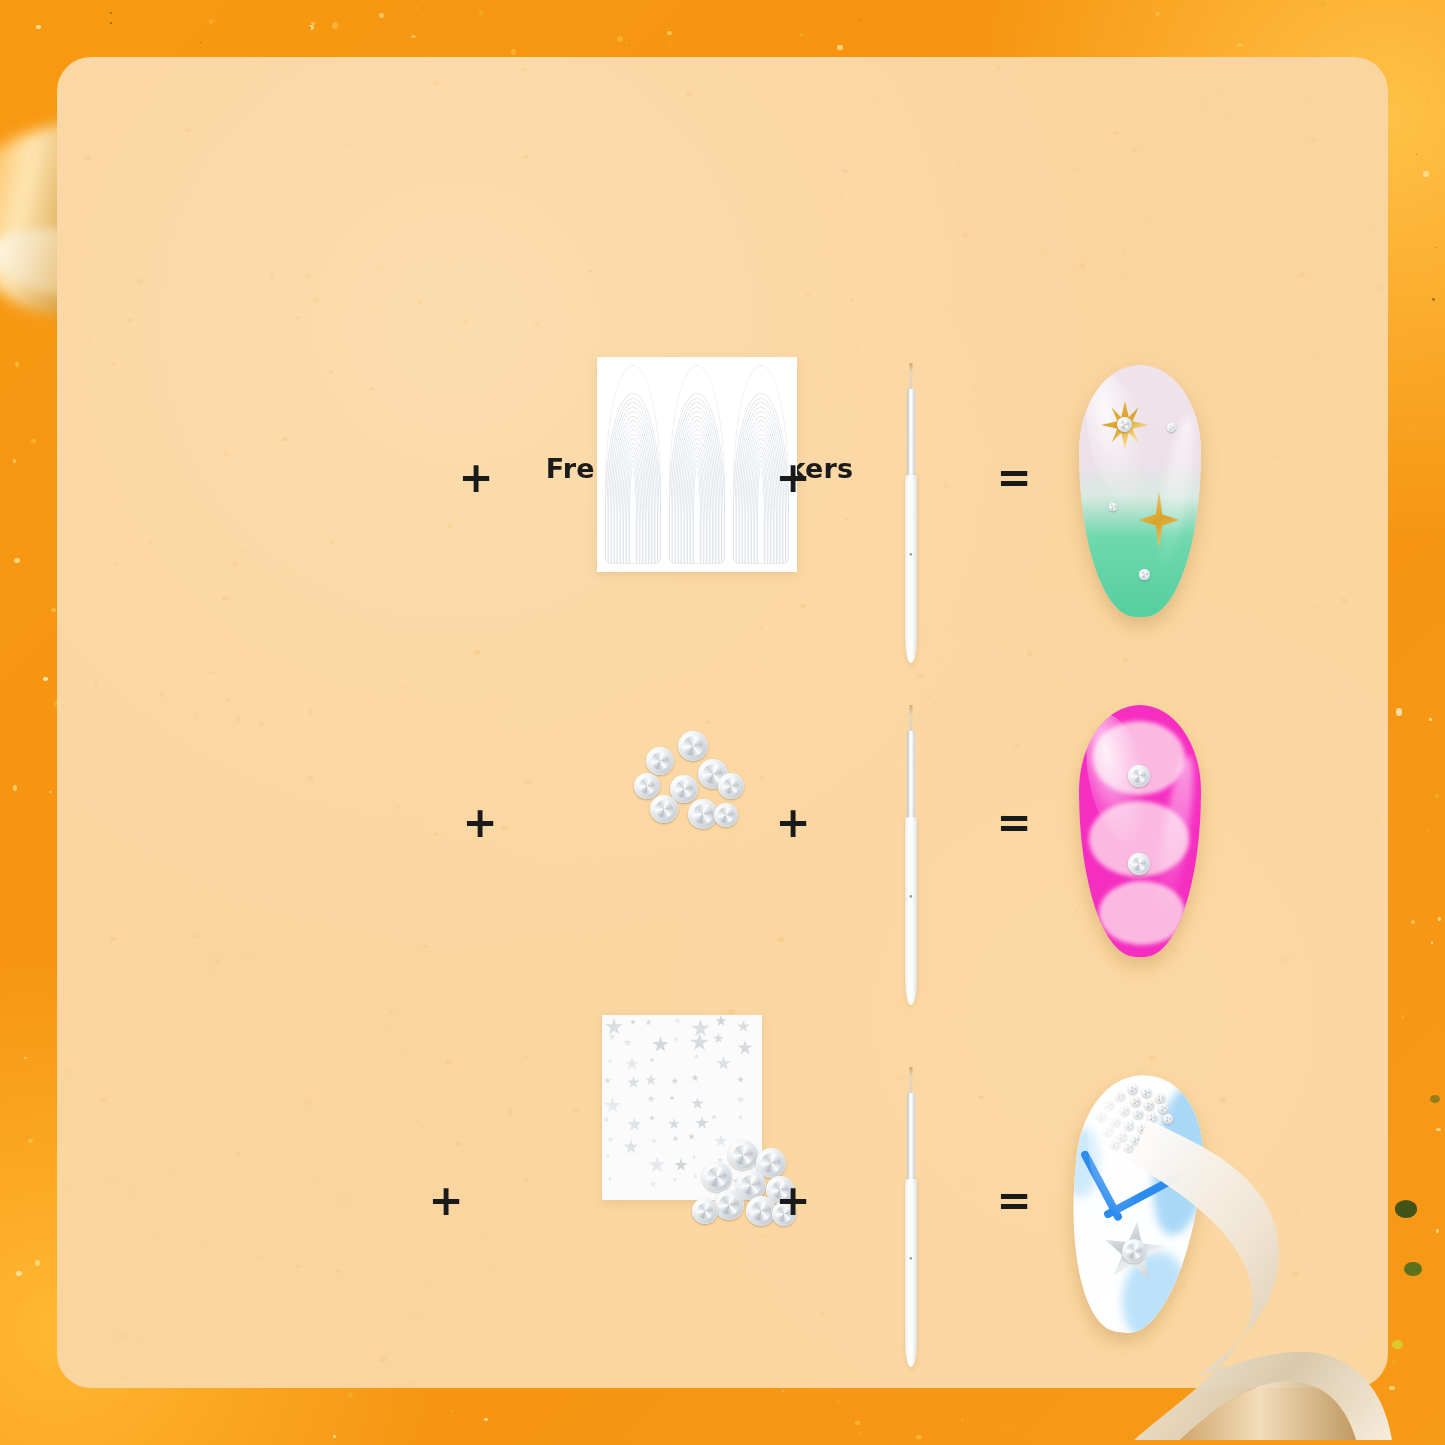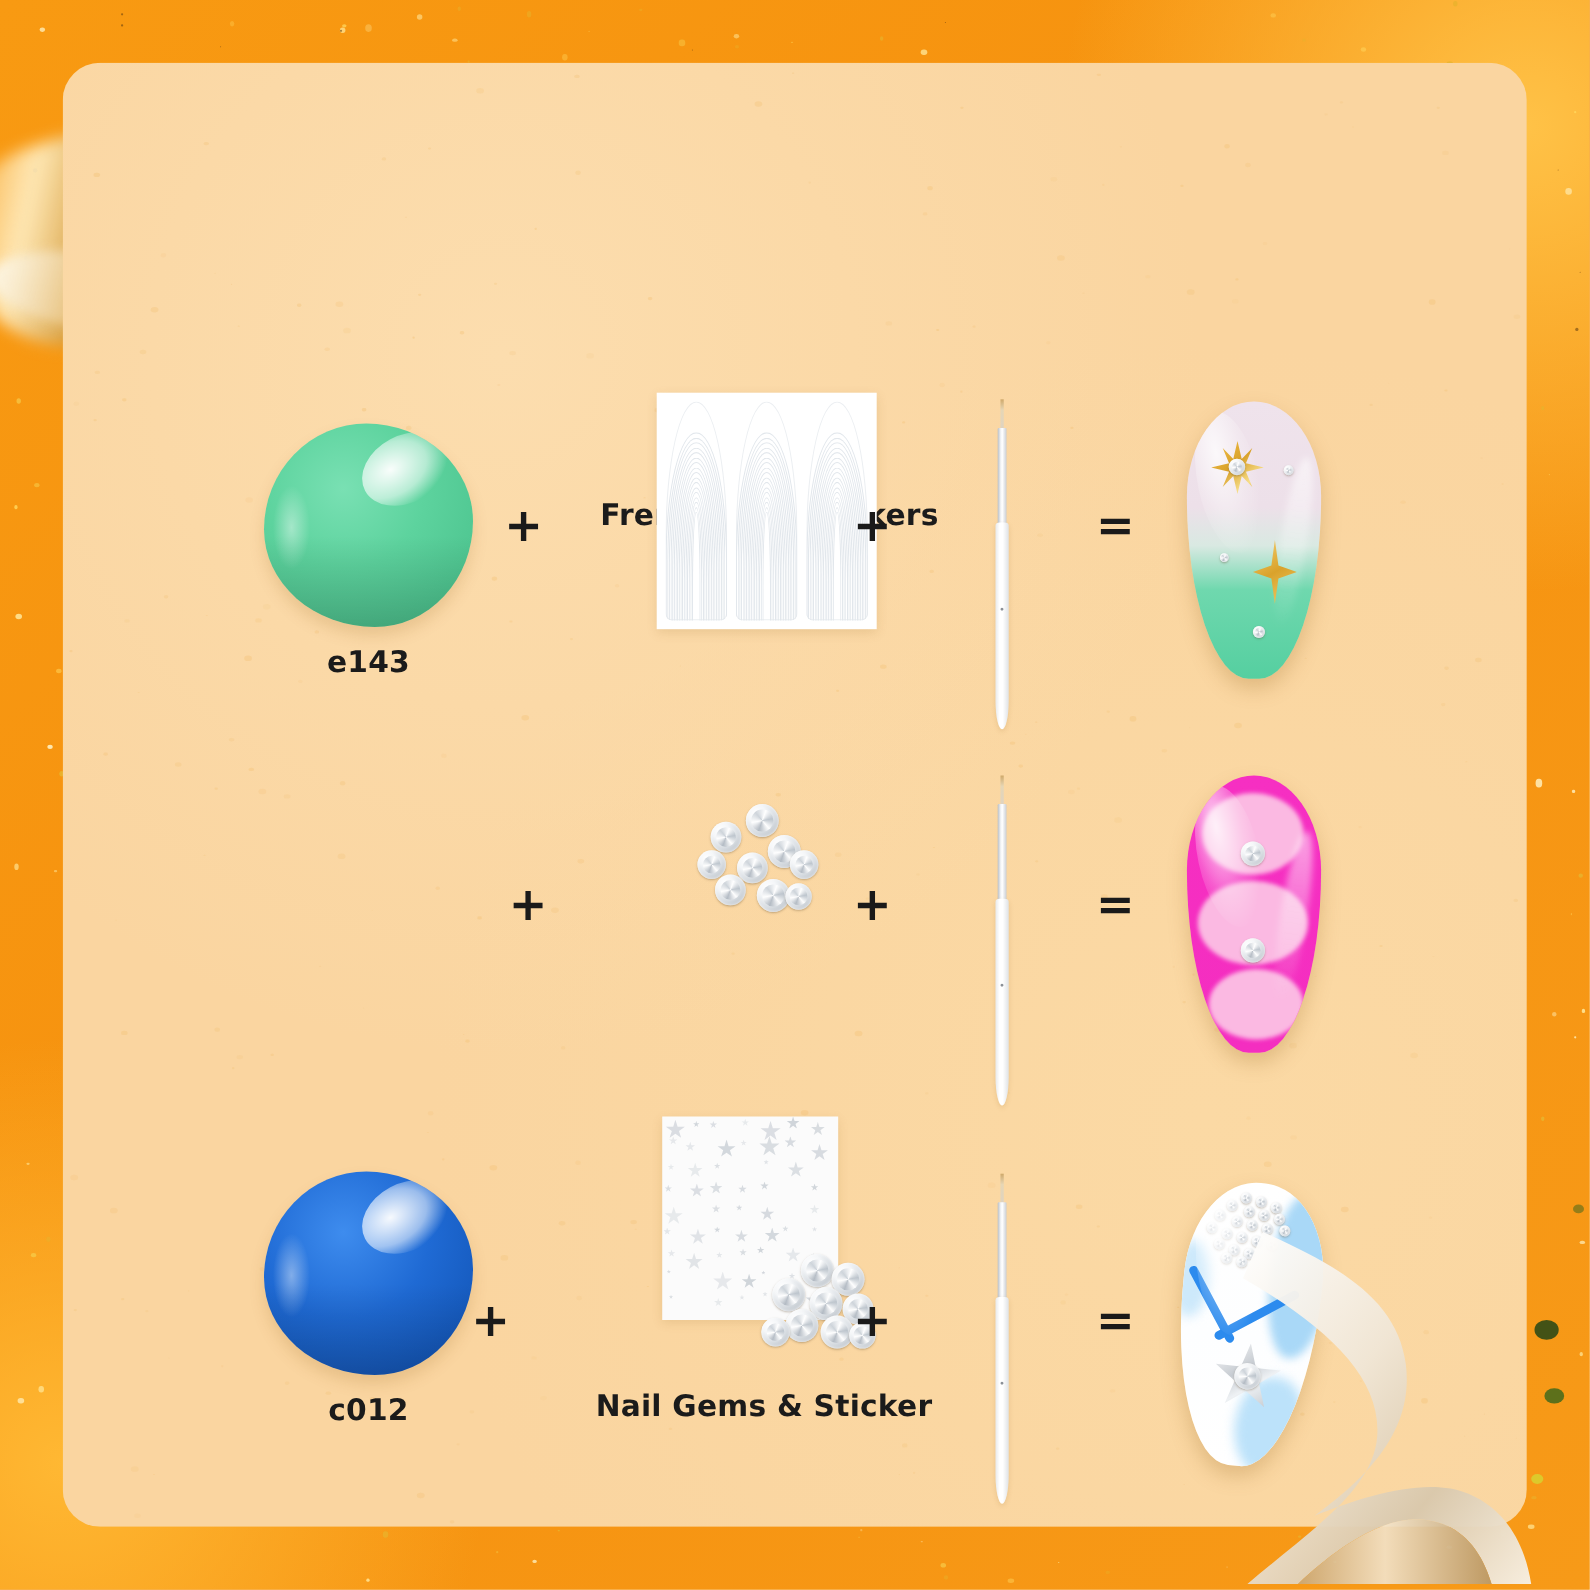--- a/index.html
+++ b/index.html
@@ -555,30 +555,20 @@
         <div class="cardspeck" style="left:144px;top:1184px;width:2.4px;height:1.7px;opacity:0.30"></div>
         <div class="cardspeck" style="left:945px;top:110px;width:2.2px;height:1.5px;opacity:0.32"></div>
         <div class="cardspeck" style="left:861px;top:617px;width:4.5px;height:3.1px;opacity:0.53"></div>
         <div class="cardspeck" style="left:395px;top:292px;width:3.4px;height:2.4px;opacity:0.23"></div>
         <div class="cardspeck" style="left:175px;top:505px;width:5.7px;height:4.0px;opacity:0.35"></div>
       </div>
 
 
     <div class="row" id="row1">
 
-      <div class="cell" style="left:158px;top:40px;width:240px;">
-        <div class="swatch-wrap" style="left:25px;top:0;">
-          <div class="swatch" style="background:radial-gradient(circle at 38% 32%, #79E0B3 0%, #5DD39E 42%, #46BE89 100%);">
-            <div class="hi"></div>
-              <div class="hi2"></div>
-              <div class="sh"></div>
-          </div>
-        </div>
-        <div class="cell-label" style="margin-top:202px;">e143</div>
-      </div>
 
       <div class="op" style="left:419px;top:132px;">+</div>
 
       <div class="cell" style="left:430px;top:12px;width:425px;">
         <div class="sheet" style="left:110px;top:0;width:200px;height:215px;">
           <div class="fstrip" id="fs1" style="left:8px;width:56px;">
               <i style="bottom:-10px;width:54.0px;height:180.0px;"></i>
               <i style="bottom:-10px;width:51.0px;height:175.5px;"></i>
               <i style="bottom:-10px;width:48.0px;height:171.0px;"></i>
               <i style="bottom:-10px;width:45.0px;height:166.5px;"></i>
@@ -699,30 +689,20 @@
         <div style="position:absolute;left:20px;top:176px;width:86px;height:64px;border-radius:50%;background:#FBB9E2;filter:blur(2px);"></div>
         <div class="gloss"></div>
           <div class="gloss2"></div>
         <div class="gem" style="left:49px;top:60px;width:22px;height:22px;"></div>
         <div class="gem" style="left:49px;top:148px;width:22px;height:22px;"></div>
       </div>
     </div>
 
     <div class="row" id="row3">
 
-      <div class="cell" style="left:158px;top:58px;width:240px;">
-        <div class="swatch-wrap" style="left:25px;top:0;">
-          <div class="swatch" style="background:radial-gradient(circle at 38% 30%, #3E8CEE 0%, #1F6AD4 45%, #0F4FAE 100%);">
-            <div class="hi"></div>
-              <div class="hi2"></div>
-              <div class="sh"></div>
-          </div>
-        </div>
-        <div class="cell-label" style="margin-top:202px;">c012</div>
-      </div>
 
       <div class="op" style="left:389px;top:193px;">+</div>
 
       <div class="cell" style="left:420px;top:8px;width:435px;">
         <div class="ssheet" style="left:125px;top:0;width:160px;height:185px;">
           <div id="star-layer" style="position:absolute;inset:0;">
               <div class="star" style="left:3px;top:3px;width:18px;height:18px;opacity:0.64"></div>
               <div class="star" style="left:28px;top:4px;width:6px;height:6px;opacity:0.79"></div>
               <div class="star" style="left:43px;top:4px;width:7px;height:7px;opacity:0.60"></div>
               <div class="star" style="left:72px;top:2px;width:7px;height:7px;opacity:0.36"></div>
@@ -784,21 +764,20 @@
             <div class="gem" style="left:36px;top:0px;width:30px;height:30px;"></div>
             <div class="gem" style="left:64px;top:8px;width:30px;height:30px;"></div>
             <div class="gem" style="left:10px;top:22px;width:30px;height:30px;"></div>
             <div class="gem" style="left:44px;top:30px;width:30px;height:30px;"></div>
             <div class="gem" style="left:74px;top:36px;width:28px;height:28px;"></div>
             <div class="gem" style="left:22px;top:50px;width:30px;height:30px;"></div>
             <div class="gem" style="left:54px;top:56px;width:30px;height:30px;"></div>
             <div class="gem" style="left:0px;top:58px;width:26px;height:26px;"></div>
             <div class="gem" style="left:80px;top:62px;width:24px;height:24px;"></div>
           </div>
-        <div class="cell-label" style="margin-top:248px;">Nail Gems &amp; Sticker</div>
       </div>
 
       <div class="op" style="left:736px;top:193px;">+</div>
 
       <div class="brush" style="left:845px;top:60px;height:300px;">
         <div class="bristle" style="top:0;height:28px;"></div>
         <div class="ferrule" style="top:26px;height:90px;"></div>
         <div class="handle" style="top:112px;height:188px;width:12px;"></div>
         <div class="logo" style="top:188px;">●</div>
       </div>

